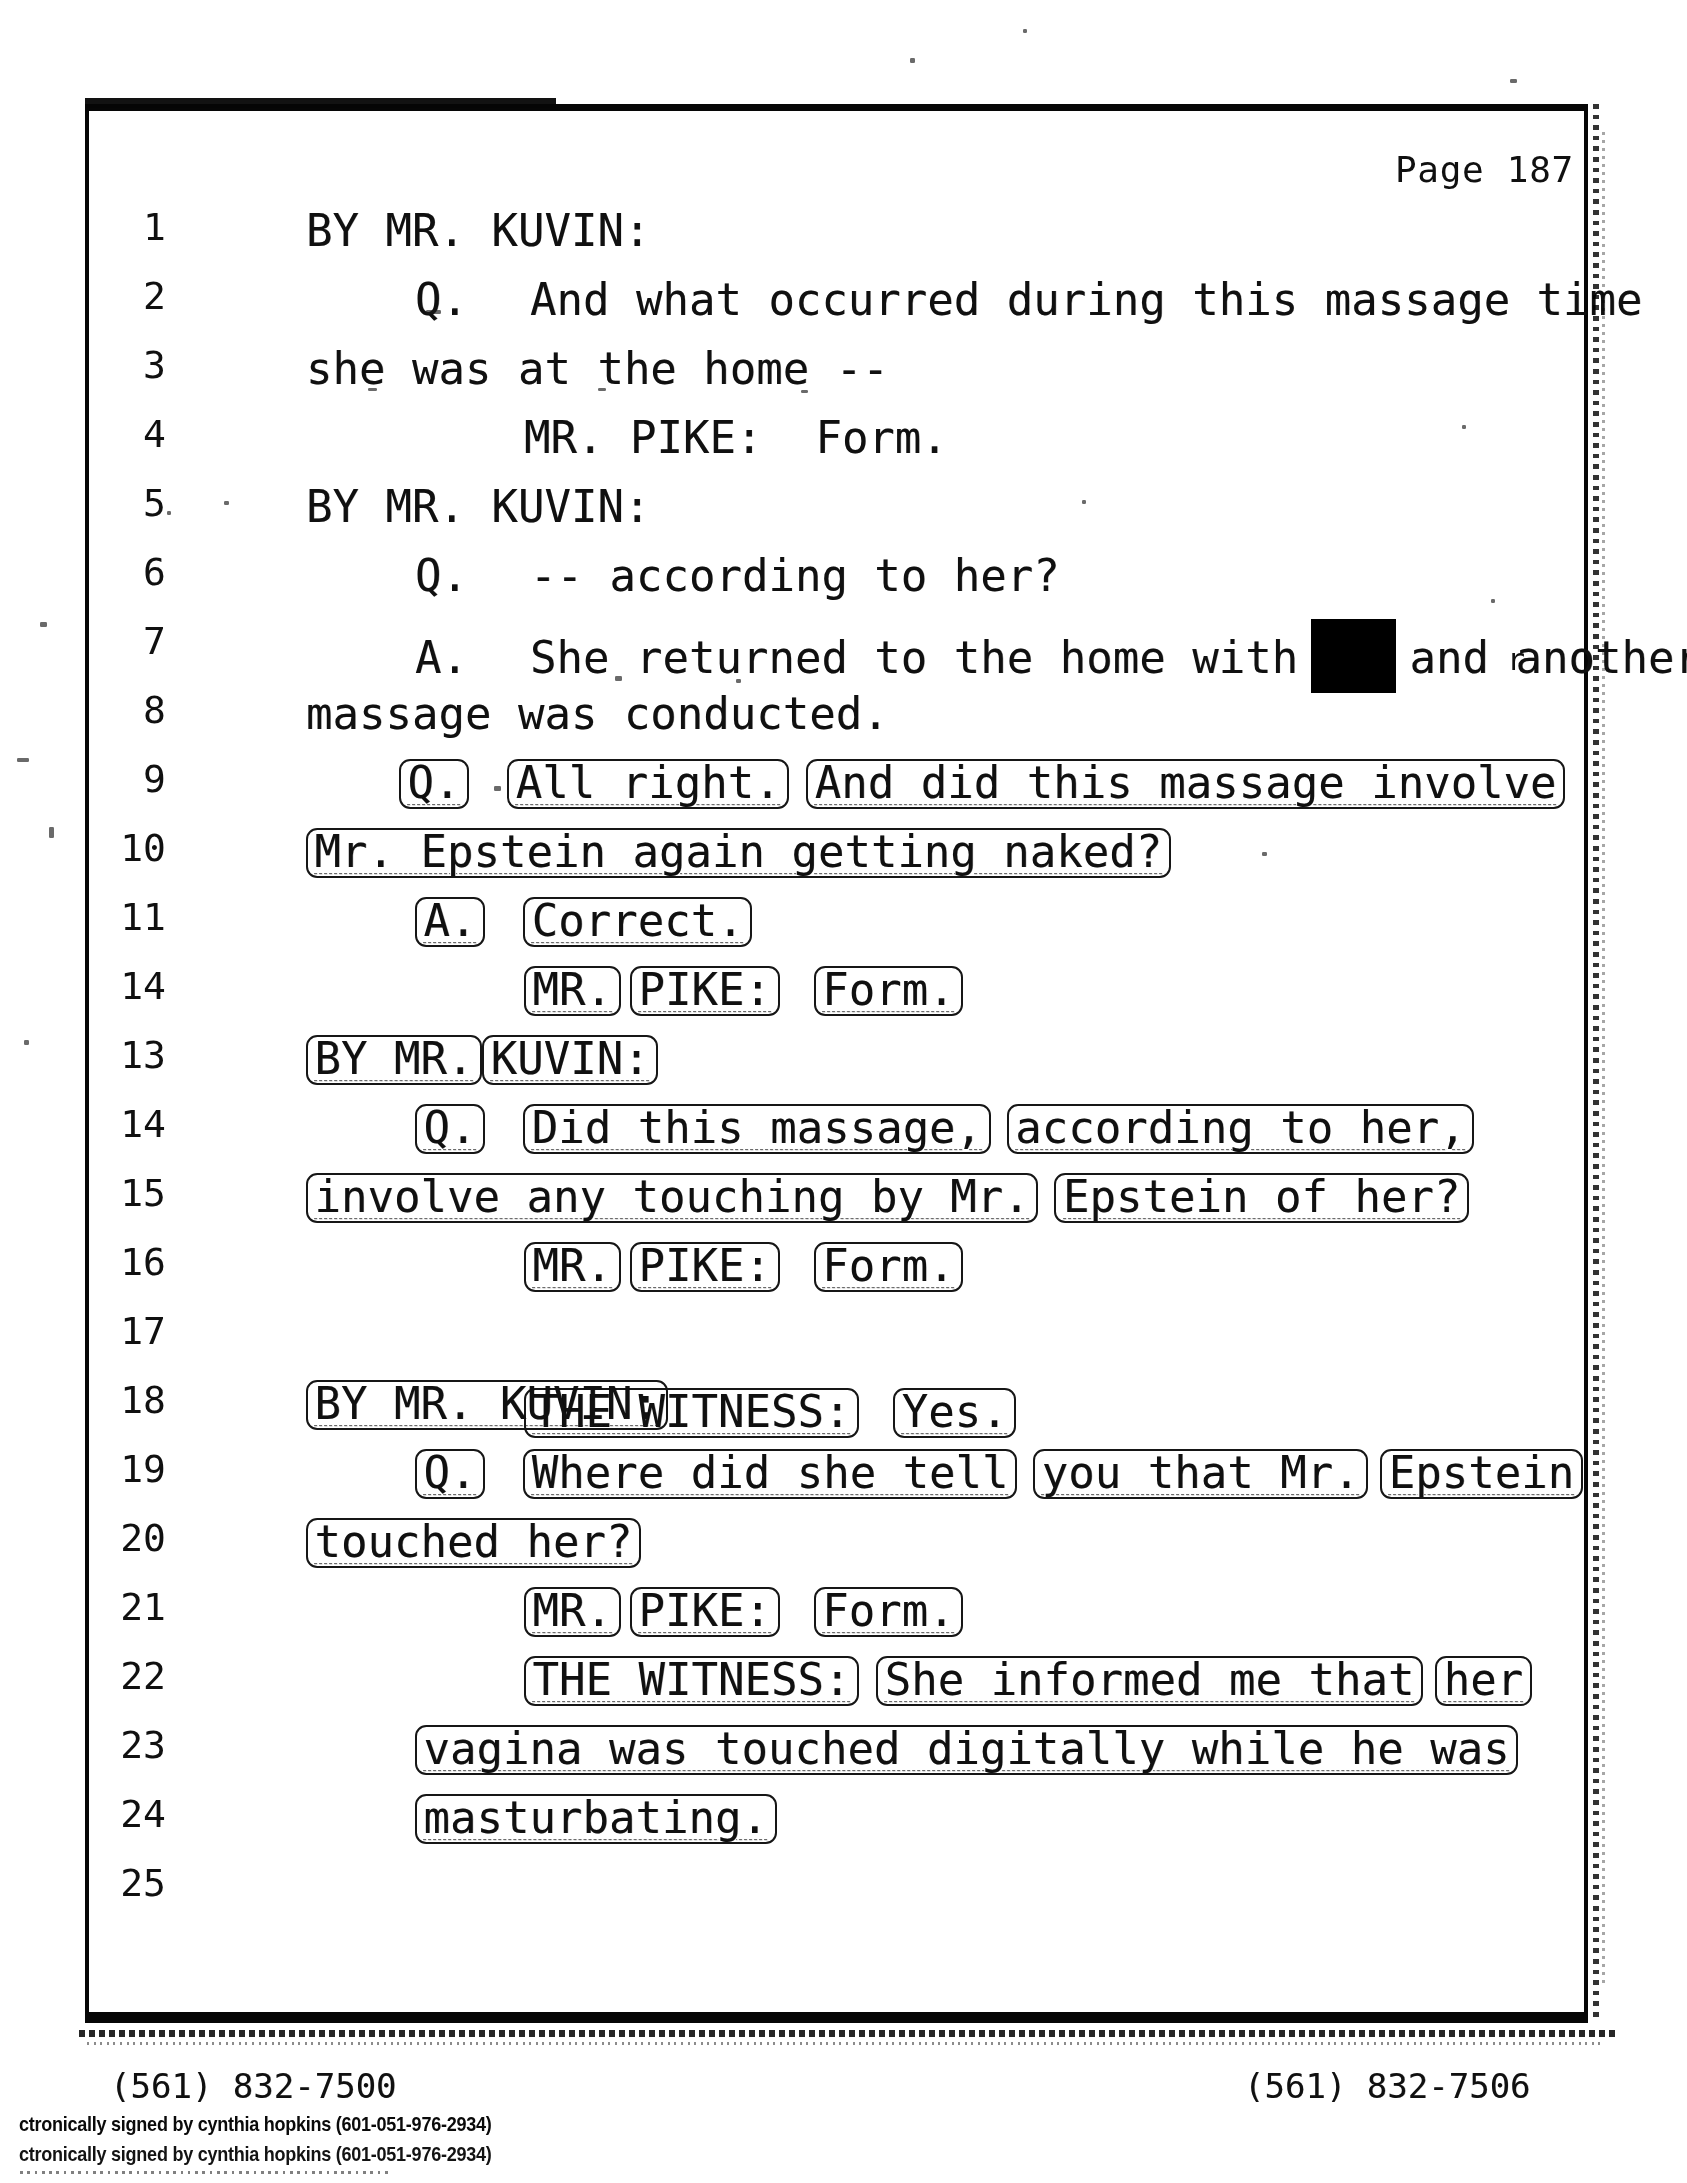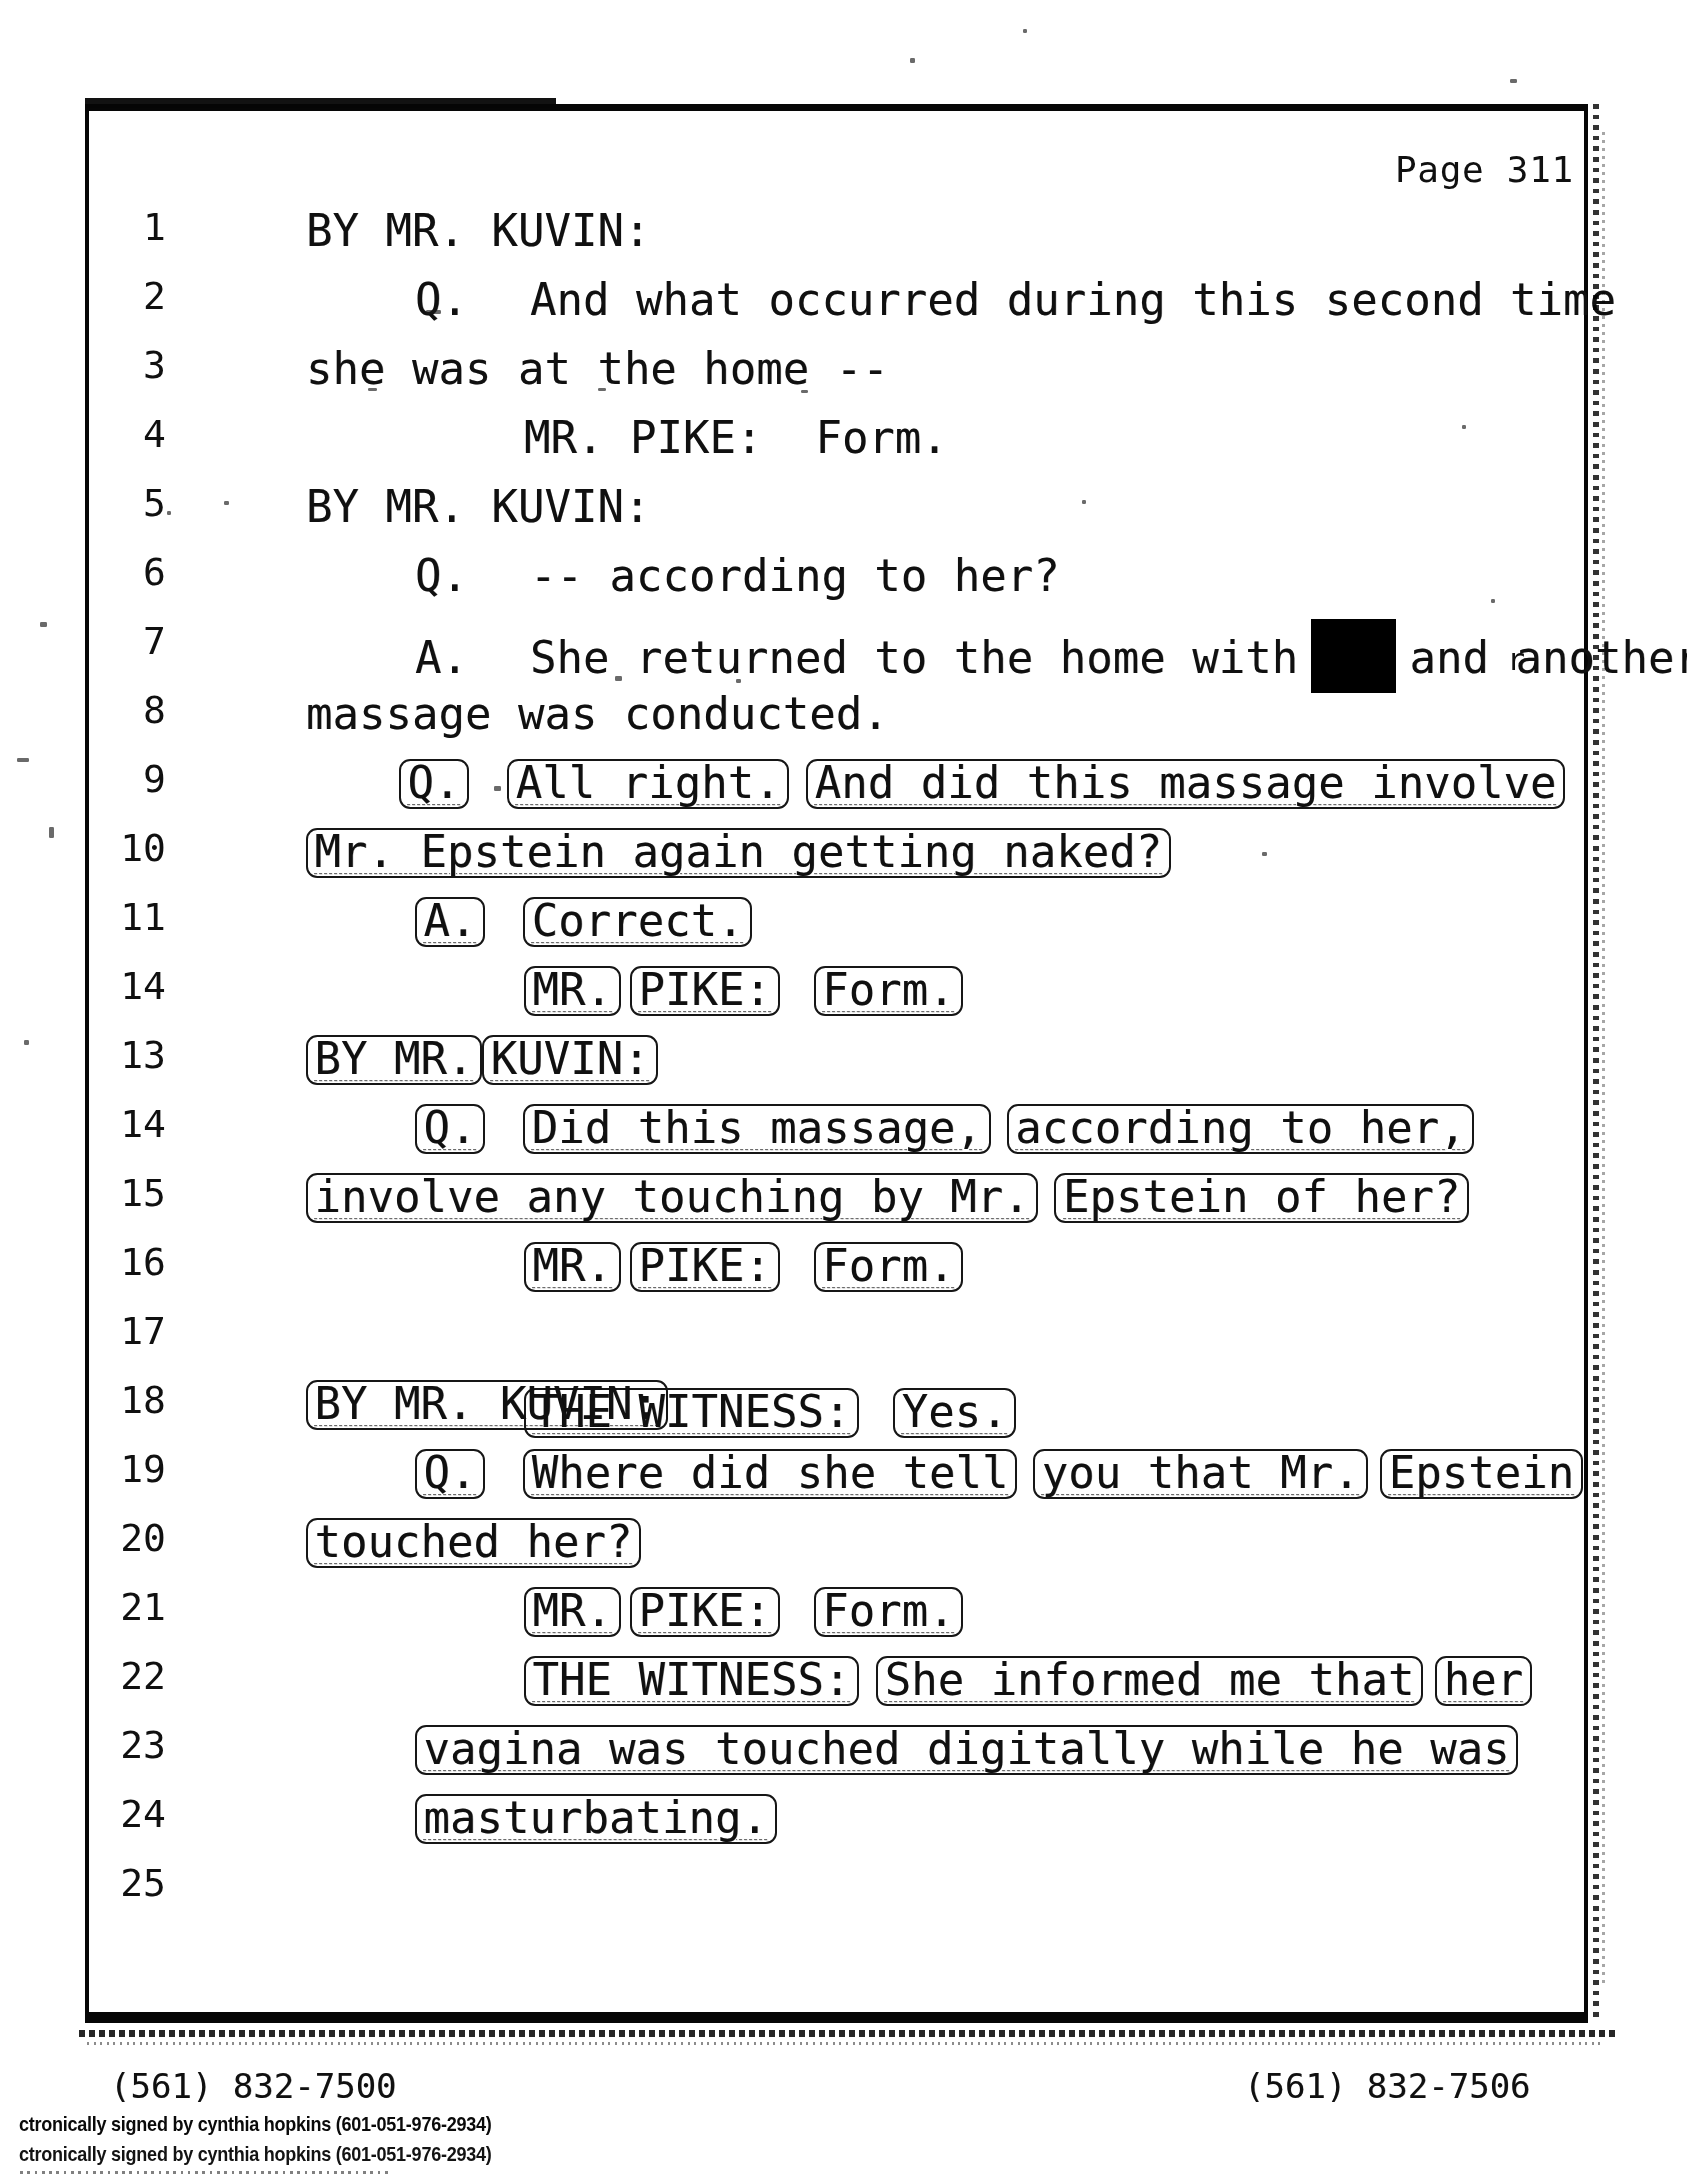--- a/index.html
+++ b/index.html
@@ -79,27 +79,27 @@
     position:absolute;left:1507px;top:645px;font-size:30px;line-height:1;white-space:pre;
   }
 </style>
 </head>
 <body>
 
 <div class="screenshot">
 
   <div class="frame"></div>
 
-  <div class="page-label">Page 311</div>
+  <div class="page-label">Page 187</div>
 
   <div id="transcript-lines">
       <div class="line-number" style="top: 205px;">1</div>
       <div class="line-content" style="top: 205px; left: 306px;"><span class="seg">BY MR. KUVIN:</span></div>
       <div class="line-number" style="top: 274px;">2</div>
-      <div class="line-content" style="top: 274px; left: 415px;"><span class="seg">Q.</span><span class="seg" style="margin-left: 62px;">And what occurred during this second time</span></div>
+      <div class="line-content" style="top: 274px; left: 415px;"><span class="seg">Q.</span><span class="seg" style="margin-left: 62px;">And what occurred during this massage time</span></div>
       <div class="line-number" style="top: 343px;">3</div>
       <div class="line-content" style="top: 343px; left: 306px;"><span class="seg">she was at the home --</span></div>
       <div class="line-number" style="top: 412px;">4</div>
       <div class="line-content" style="top: 412px; left: 524px;"><span class="seg">MR. PIKE:  Form.</span></div>
       <div class="line-number" style="top: 481px;">5</div>
       <div class="line-content" style="top: 481px; left: 306px;"><span class="seg">BY MR. KUVIN:</span></div>
       <div class="line-number" style="top: 550px;">6</div>
       <div class="line-content" style="top: 550px; left: 415px;"><span class="seg">Q.</span><span class="seg" style="margin-left: 62px;">-- according to her?</span></div>
       <div class="line-number" style="top: 619px;">7</div>
       <div class="line-content" style="top: 619px; left: 415px;"><span class="seg">A.</span><span class="seg" style="margin-left: 62px;">She returned to the home with</span><span class="redaction" style="margin-left: 13.2px;"></span><span class="seg" style="margin-left: 13.2px;">and another</span></div>

